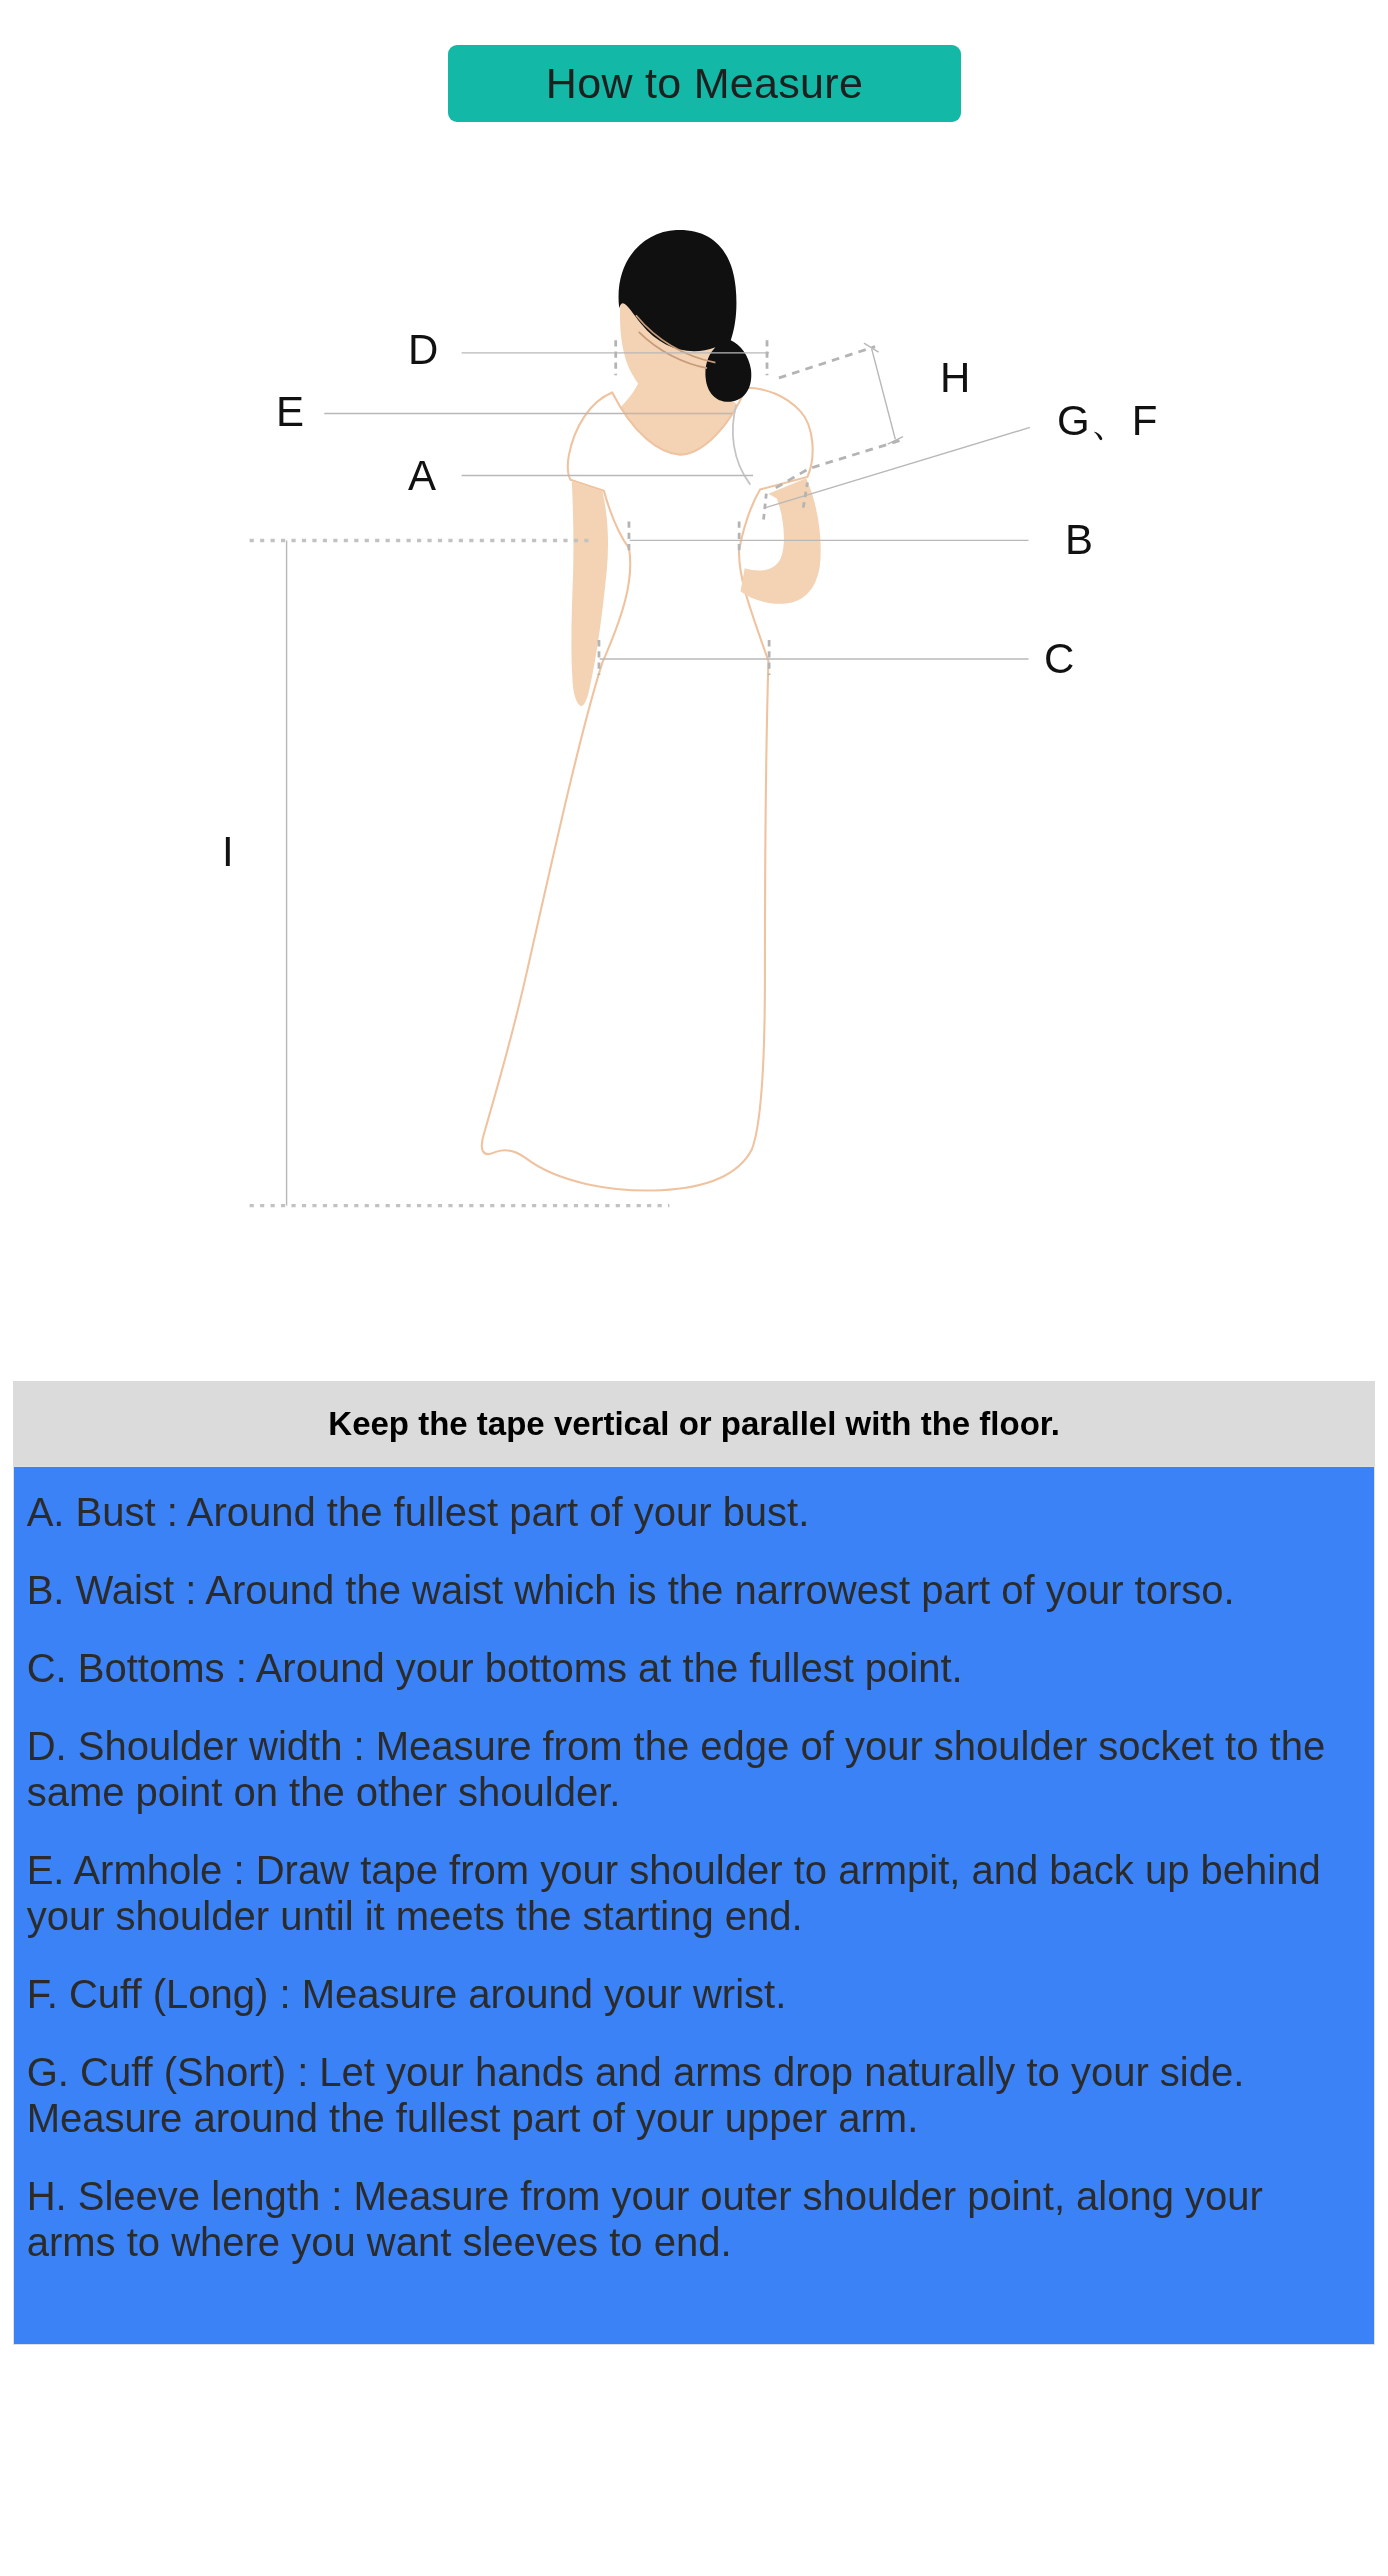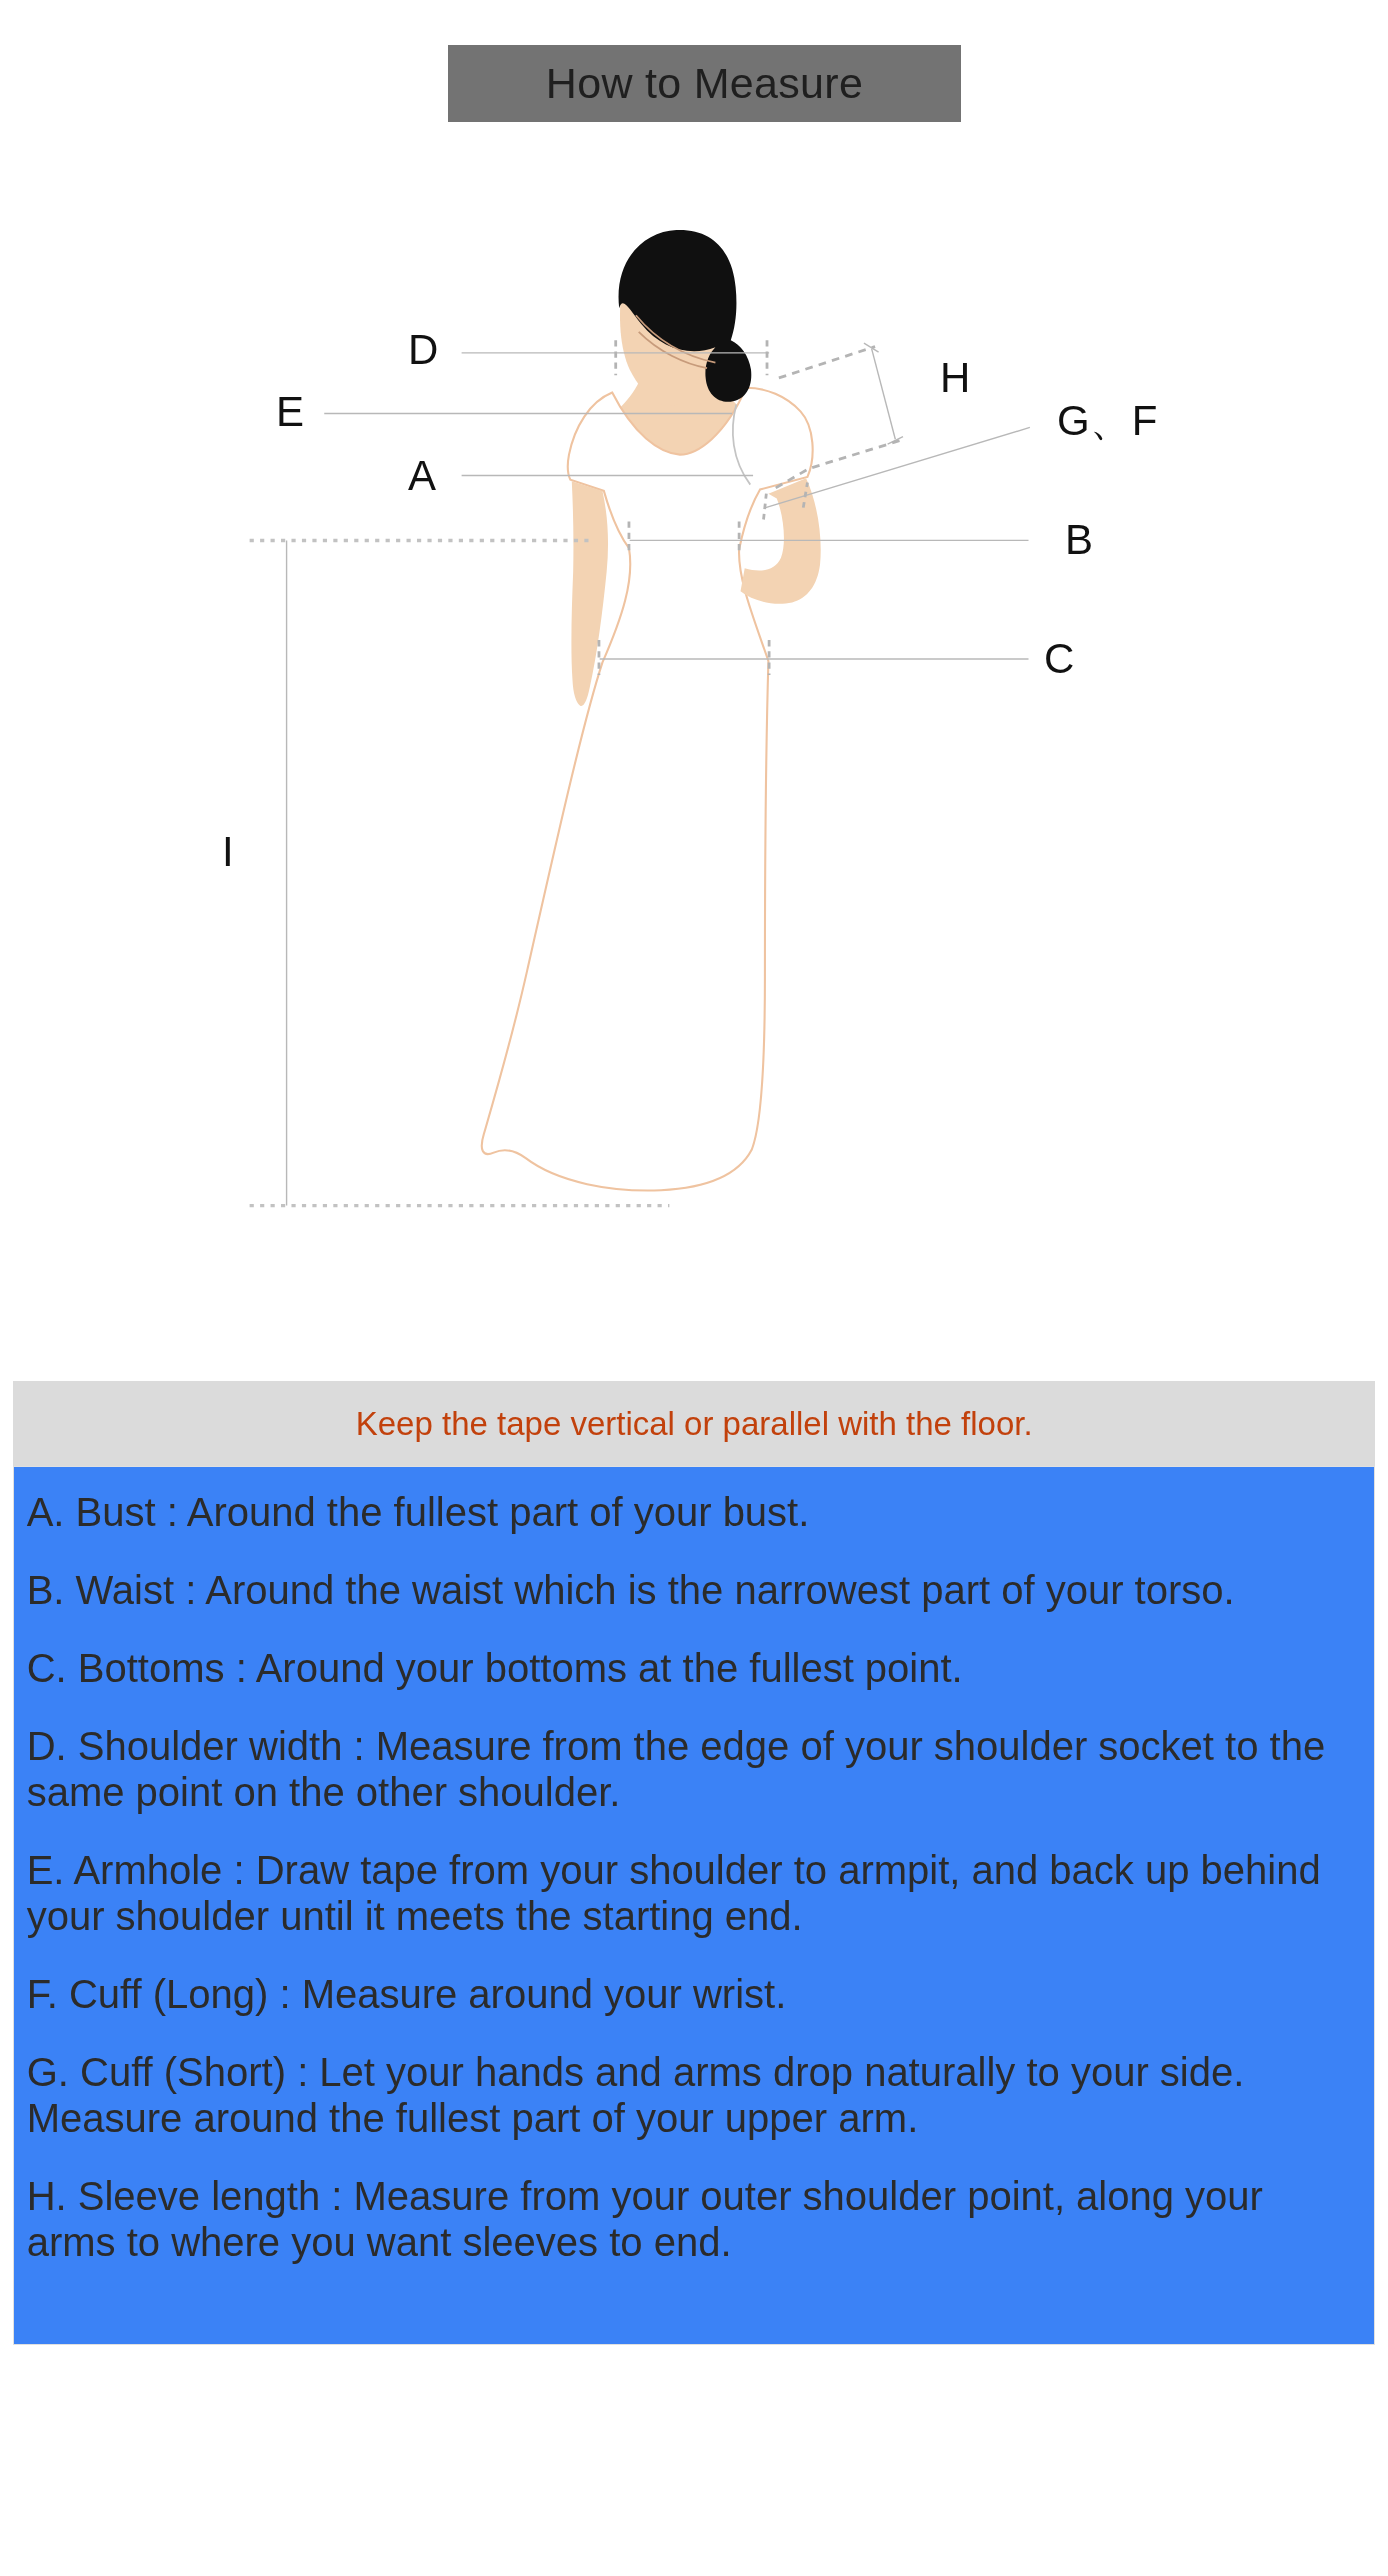--- a/index.html
+++ b/index.html
@@ -9,22 +9,22 @@
     height:2576px;
     background:#ffffff;
     font-family:"Liberation Sans", sans-serif;
     color:#2e2e2e;
     overflow:hidden;
   }
   .title-box{
     position:absolute;
     left:448px; top:45px;
     width:513px; height:77px;
-    background:#737373;
-    display:flex; align-items:center; justify-content:center;
+    background:#14b8a6;
+    display:flex; align-items:center; justify-content:center;border-radius:9px;
   }
   .title-text{
     font-size:43px;
     font-weight:300;
     color:#1f1f1f;
     letter-spacing:0.3px;
   }
   #diagram-wrap{
     position:absolute; left:0; top:0;
     width:1389px; height:1290px;
@@ -40,22 +40,22 @@
   }
   .note-bar{
     position:absolute;
     left:13.2px; top:1381px;
     width:1362px; height:85px;
     background:#dbdbdb;
     display:flex; align-items:center; justify-content:center;
   }
   .note-text{
     font-size:33px;
-    font-weight:400;
-    color:#c2410c;
+    font-weight:700;
+    color:#000000;
   }
   .list-box{
     position:absolute;
     left:13.2px; top:1466px;
     width:1362px; height:879px;
     background:#3b82f6;
     border:0.7px solid #e0e0e0;
     box-sizing:border-box;
     padding:22px 14px 0 12.5px;
   }

